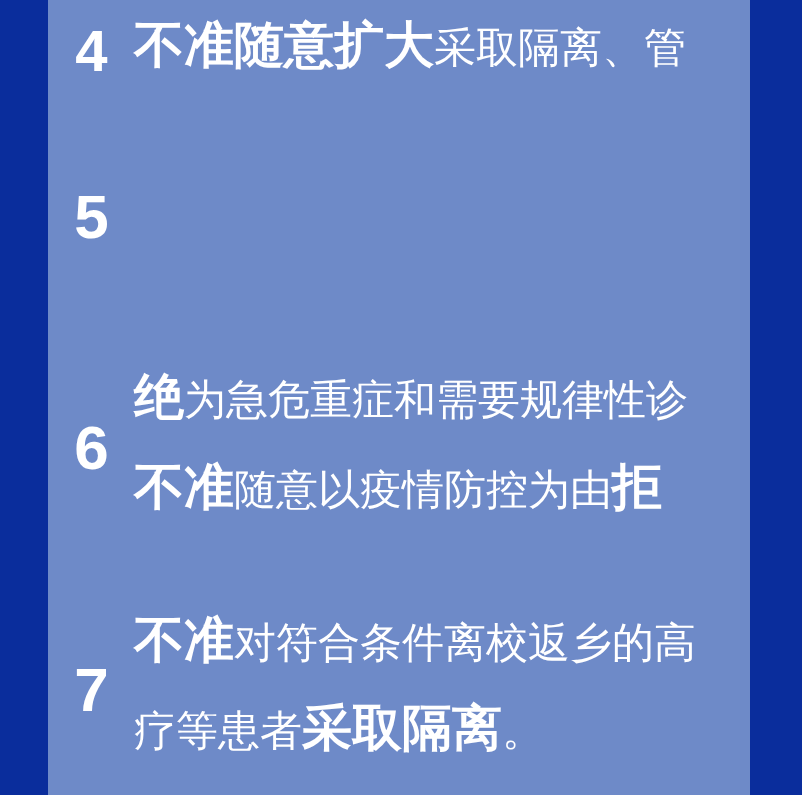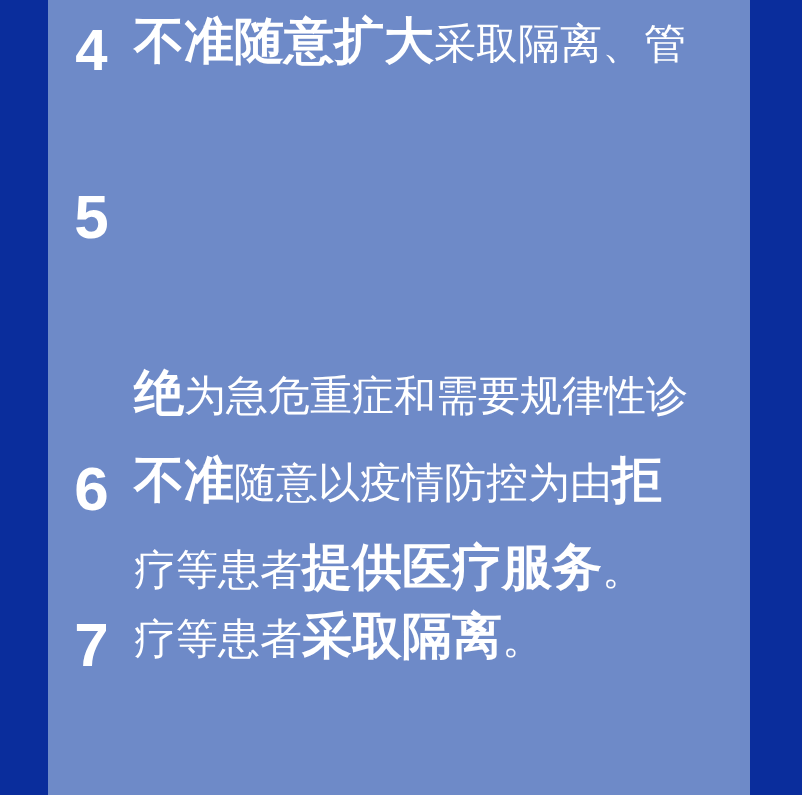--- a/index.html
+++ b/index.html
@@ -59,21 +59,21 @@
     font-weight: bold;
     line-height: 1;
     font-family: "Liberation Sans", "DejaVu Sans", sans-serif;
     letter-spacing: -1px;
     user-select: none;
   }
 
   .rule-body {
     flex: 1 1 auto;
     color: #ffffff;
-    font-family: Liberation Mono, monospace;
+    font-family: Liberation Sans, sans-serif;
   }
 
   .rule-line {
     display: block;
     white-space: nowrap;
   }
 
   
   .t-reg {
     font-size: 42px;
@@ -128,29 +128,29 @@
 
       <li class="rule-row" id="rule-6">
         <span class="rule-num">6</span>
         <div class="rule-body">
           <span class="rule-line">
             <span class="t-bold">绝</span><span class="t-reg">为急危重症和需要规律性诊</span>
           </span>
           <span class="rule-line">
             <span class="t-bold">不准</span><span class="t-reg">随意以疫情防控为由</span><span class="t-bold">拒</span>
           </span>
-          <span class="rule-line">
-            <span class="t-reg">疗等患者</span><span class="t-bold">提供医疗服务</span><span class="t-reg">。</span>
-          </span>
         </div>
       </li>
 
       <li class="rule-row" id="rule-7">
         <span class="rule-num">7</span>
         <div class="rule-body">
+          <span class="rule-line">
+            <span class="t-bold">不准</span><span class="t-reg">对符合条件离校返乡的高</span>
+          </span>
           <span class="rule-line">
             <span class="t-reg">疗等患者</span><span class="t-bold">采取隔离</span><span class="t-reg">。</span>
           </span>
         </div>
       </li>
 
     </ul>
   </div>
 </div>
 

